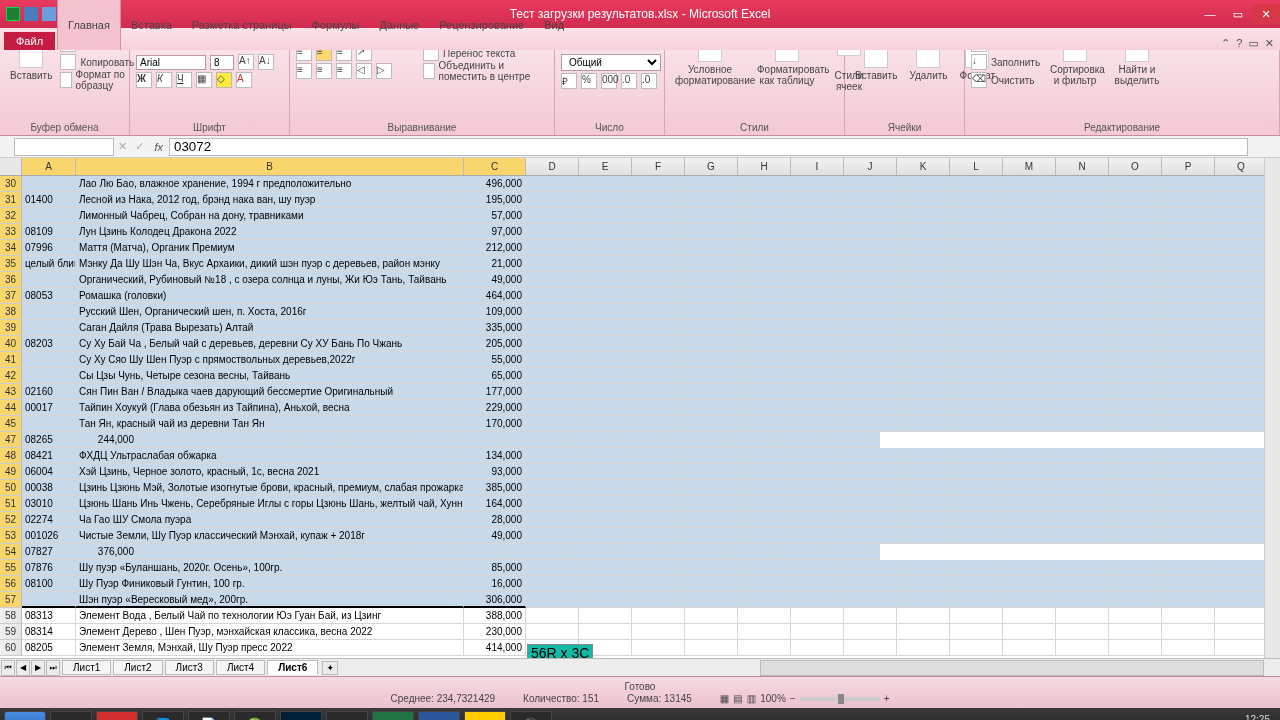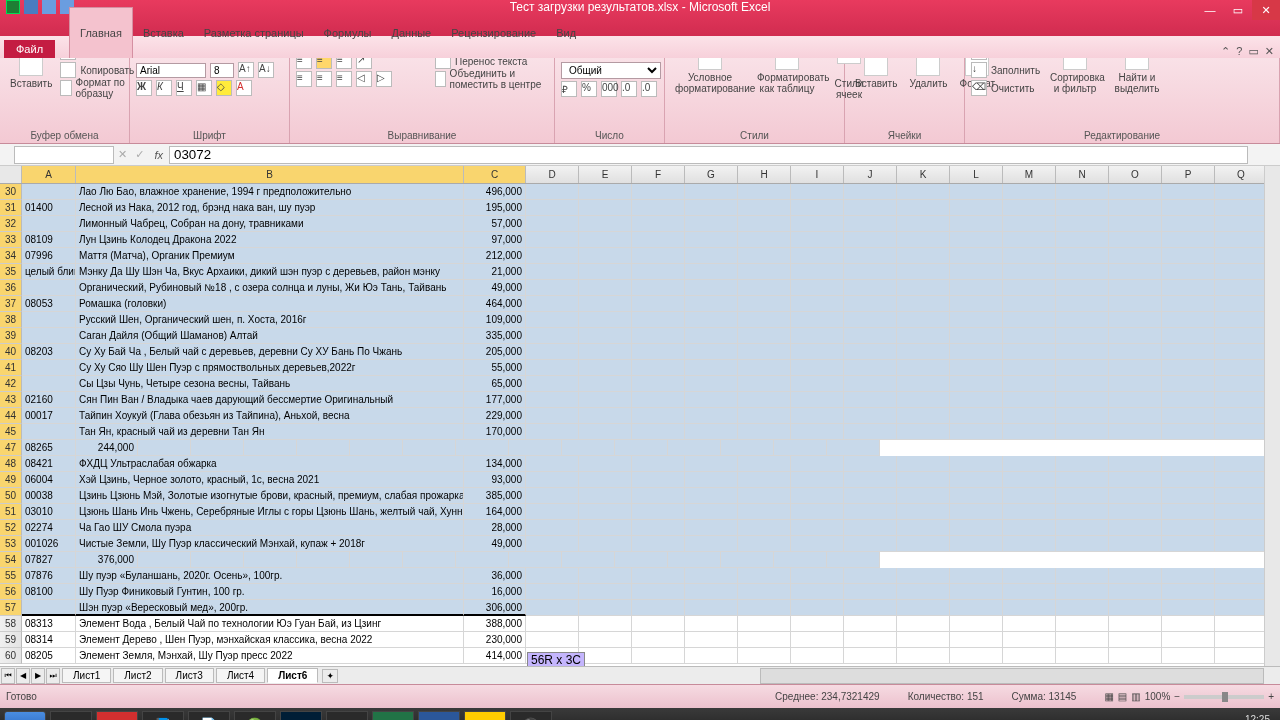--- a/index.html
+++ b/index.html
@@ -1,29 +1,29 @@
 <!DOCTYPE html>
 <html><head>
 <meta charset="utf-8">
 <style>
 * { margin: 0; padding: 0; box-sizing: border-box; font-family: 'Segoe UI', Tahoma, sans-serif; }
 body { width: 1280px; height: 720px; overflow: hidden; background: #fff; }
 
 
-.titlebar { height: 36px; background: linear-gradient(to bottom, #e83a5e, #d12c50); display: flex; align-items: flex-start; color: #fff; font-size: 12px; position: relative; }
+.titlebar { height: 28px; background: linear-gradient(to bottom, #e83a5e, #d12c50); display: flex; align-items: center; color: #fff; font-size: 12px; position: relative; }
 .titlebar .qat { display: flex; gap: 4px; padding-left: 6px; align-items: center; }
 .titlebar .qat-icon { width: 14px; height: 14px; display: inline-block; }
 .titlebar .title { position: absolute; left: 50%; transform: translateX(-50%); }
 .titlebar .winbtns { position: absolute; right: 0; display: flex; }
 .titlebar .winbtn { width: 28px; height: 20px; display: flex; align-items: center; justify-content: center; font-size: 11px; }
 .titlebar .winbtn.close { background: #d73847; }
 
 
 .ribbontabs { height: 22px; background: linear-gradient(to bottom, #fce3e9, #f7d0da); display: flex; align-items: flex-end; font-size: 11px; color: #444; padding-left: 4px; position: relative; }
-.ribbontabs .filetab { background: #c41c42; color: #fff; padding: 3px 12px; margin-right: 14px; }
+.ribbontabs .filetab { background: #c41c42; color: #fff; padding: 3px 12px; margin-right: 2px; }
 .ribbontabs .tab { padding: 19px 10px; cursor: default; }
 .ribbontabs .tab.active { background: #f4c2ce; border: 1px solid #d590a2; border-bottom: none; }
 .ribbontabs .help-icons { position: absolute; right: 6px; display: flex; gap: 6px; font-size: 11px; color: #555; }
 
 
 .ribbon { height: 86px; background: linear-gradient(to bottom, #f9e1e7, #f3c9d3); border-bottom: 1px solid #c78b9a; display: flex; font-size: 10px; color: #444; }
 .ribbon .group { border-right: 1px solid #d9a3b1; padding: 4px 6px 2px 6px; display: flex; flex-direction: column; justify-content: space-between; }
 .ribbon .group-label { text-align: center; font-size: 10px; color: #555; margin-top: 2px; }
 .ribbon .bigbtn { display: flex; flex-direction: column; align-items: center; gap: 2px; padding: 2px 4px; }
 .ribbon .bigbtn .ico { width: 24px; height: 24px; background: #fff; border: 1px solid #ccc; }
@@ -65,33 +65,33 @@
 
 .sheettabs { height: 18px; background: #ececec; border-top: 1px solid #bbb; display: flex; align-items: center; font-size: 10px; position: relative; }
 .sheettabs .nav { display: flex; }
 .sheettabs .nav span { width: 14px; height: 16px; display: flex; align-items: center; justify-content: center; border: 1px solid #bbb; margin-left: 1px; font-size: 8px; }
 .sheettabs .st { padding: 1px 10px; border: 1px solid #bbb; background: #f5f5f5; margin-left: 2px; }
 .sheettabs .st.active { background: #fff; font-weight: bold; border-bottom: 1px solid #fff; }
 .sheettabs .hscroll { position: absolute; right: 16px; left: 760px; height: 16px; top: 1px; background: #ddd; border: 1px solid #bbb; }
 .sheettabs .stnew { width: 16px; height: 14px; border: 1px solid #bbb; margin-left: 4px; display: flex; align-items: center; justify-content: center; font-size: 9px; }
 
 
-.statusbar { height: 24px; background: linear-gradient(to bottom, #f6dbe2, #ecc1cd); border-top: 1px solid #c78b9a; display: flex; align-items: center; font-size: 10px; color: #444; padding: 4px 6px; justify-content: space-between; }
+.statusbar { height: 32px; background: linear-gradient(to bottom, #f6dbe2, #ecc1cd); border-top: 1px solid #c78b9a; display: flex; align-items: center; font-size: 10px; color: #444; padding: 4px 6px; justify-content: space-between; flex-direction: column; }
 .statusbar .stats { display: flex; gap: 28px; }
 .statusbar .zoom { display: flex; align-items: center; gap: 4px; }
 .statusbar .zoombar { width: 80px; height: 4px; background: #ccc; position: relative; }
 .statusbar .zoombar .thumb { position: absolute; left: 38px; top: -3px; width: 6px; height: 10px; background: #888; }
 
 
 .taskbar { height: 34px; background: linear-gradient(to bottom, #3a3a3a, #1a1a1a); display: flex; align-items: center; padding: 0 4px; gap: 4px; }
 .taskbar .tb { width: 42px; height: 28px; background: #2a2a2a; border: 1px solid #444; display: flex; align-items: center; justify-content: center; font-size: 14px; }
 .taskbar .tb.start { background: linear-gradient(to bottom, #4a8de0, #1e5bb8); border-radius: 3px; }
 .taskbar .tray { margin-left: auto; display: flex; align-items: center; gap: 6px; color: #ddd; font-size: 10px; padding-right: 6px; }
 .taskbar .tray .time { text-align: right; line-height: 11px; }
-.selrect { position: absolute; font-size: 12px; background: #c4b5fd; border: 1px solid #888; padding: 0 3px; left: 527px; top: 486px; }
+.selrect { position: absolute; font-size: 14px; background: #14b8a6; border: 1px solid #888; padding: 0 3px; left: 527px; top: 486px; }
 </style>
 </head>
 <body>
 
 <div class="titlebar">
   <div class="qat">
     <span class="qat-icon" style="background:#1e7e34;border:1px solid #0d5;"></span>
     <span class="qat-icon" style="background:#4a7cc0;"></span>
     <span class="qat-icon" style="background:#6a9de0;"></span>
     <span class="qat-icon" style="background:#6a9de0;"></span>
@@ -174,21 +174,21 @@
           <span class="smallico">↗</span>
         </div>
         <div class="row">
           <span class="smallico">≡</span>
           <span class="smallico">≡</span>
           <span class="smallico">≡</span>
           <span class="smallico">◁</span>
           <span class="smallico">▷</span>
         </div>
       </div>
-      <div class="vsplit" style="margin-left:14px;padding-left:25px;">
+      <div class="vsplit" style="margin-left:2px;padding-left:25px;">
         <div class="row">
             <span class="smallico"></span>
             <span>Перенос текста</span>
           </div>
         <div class="row">
             <span class="smallico"></span>
             <span>Объединить и поместить в центре</span>
           </div>
       </div>
     </div>
@@ -476,21 +476,21 @@
         <div class="cell cL"></div>
         <div class="cell cM"></div>
         <div class="cell cN"></div>
         <div class="cell cO"></div>
         <div class="cell cP"></div>
         <div class="cell cQ"></div>
       </div>
       <div class="row selected">
         <div class="rh sel">39</div>
         <div class="cell cA"></div>
-        <div class="cell cB">Саган Дайля (Общий Шаманов) Алтай</div>
+        <div class="cell cB">Саган Дайля (Трава Вырезать) Алтай</div>
         <div class="cell cC num">335,000</div>
         <div class="cell cD"></div>
         <div class="cell cE"></div>
         <div class="cell cF"></div>
         <div class="cell cG"></div>
         <div class="cell cH"></div>
         <div class="cell cI"></div>
         <div class="cell cJ"></div>
         <div class="cell cK"></div>
         <div class="cell cL"></div>
@@ -775,21 +775,21 @@
         <div class="cell cM"></div>
         <div class="cell cN"></div>
         <div class="cell cO"></div>
         <div class="cell cP"></div>
         <div class="cell cQ"></div>
       </div>
       <div class="row selected">
         <div class="rh sel">55</div>
         <div class="cell cA">07876</div>
         <div class="cell cB">Шу пуэр «Буланшань, 2020г.  Осень», 100гр.</div>
-        <div class="cell cC num">36,000</div>
+        <div class="cell cC num">85,000</div>
         <div class="cell cD"></div>
         <div class="cell cE"></div>
         <div class="cell cF"></div>
         <div class="cell cG"></div>
         <div class="cell cH"></div>
         <div class="cell cI"></div>
         <div class="cell cJ"></div>
         <div class="cell cK"></div>
         <div class="cell cL"></div>
         <div class="cell cM"></div>

